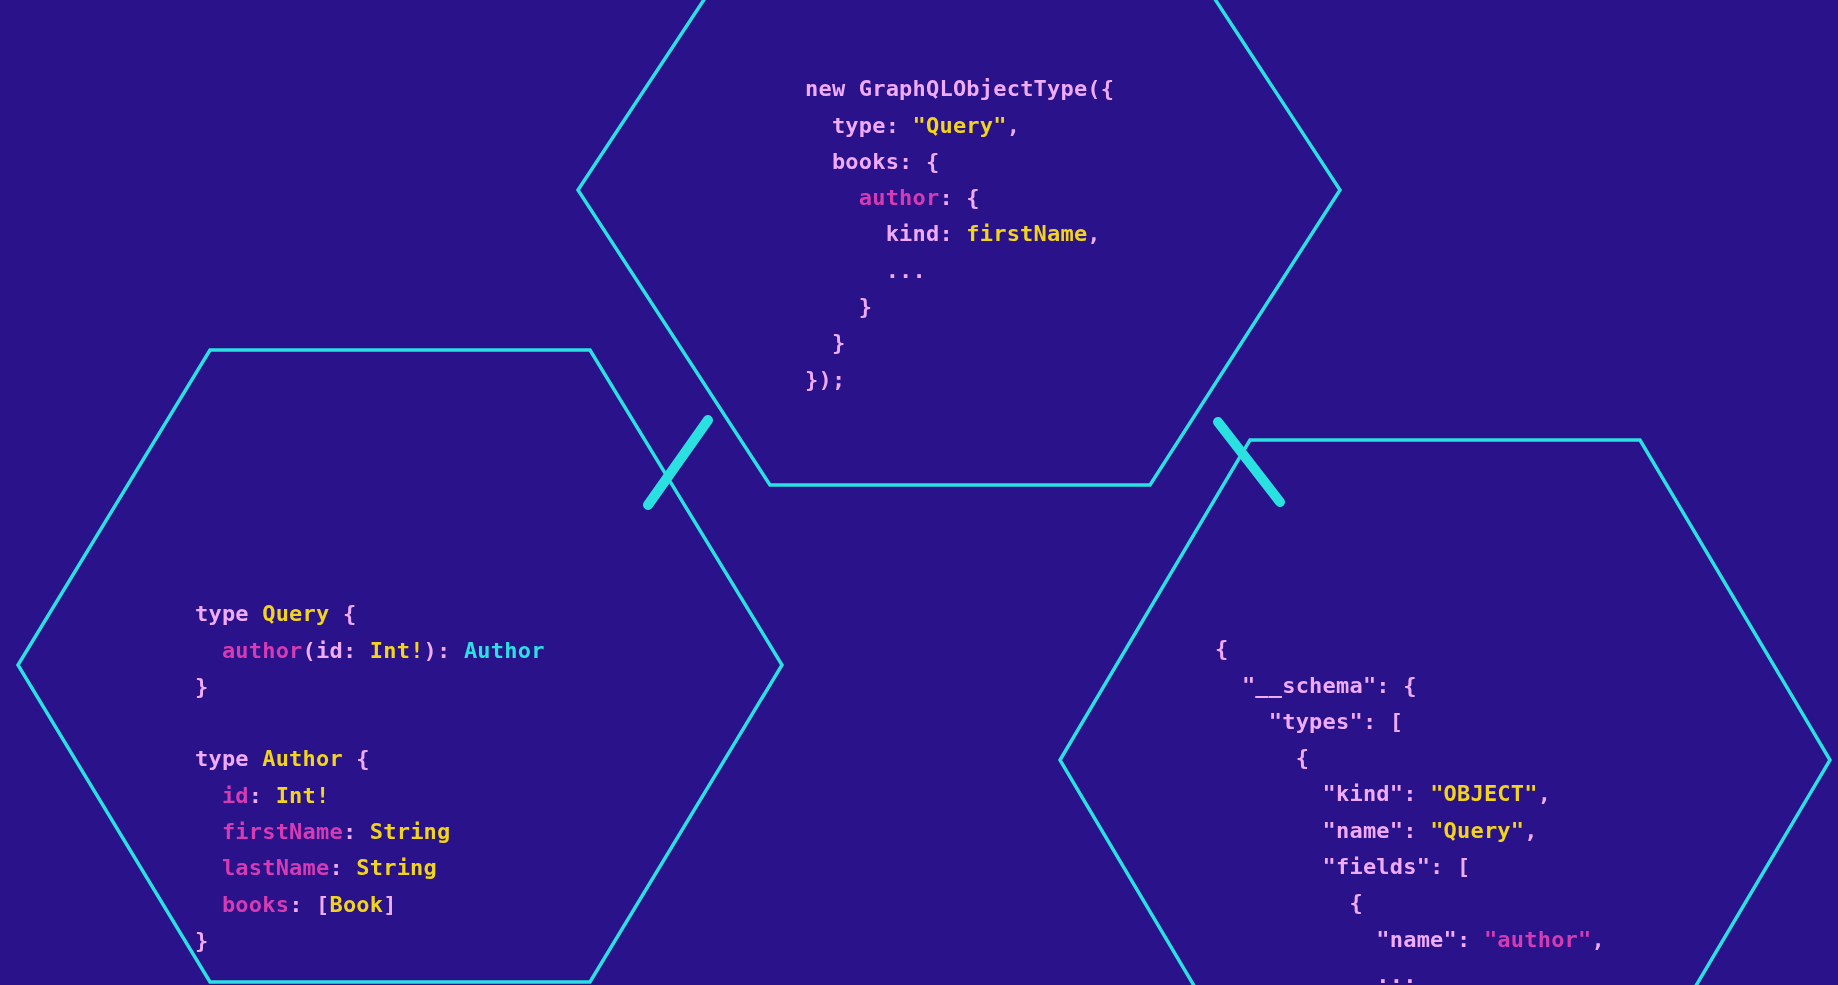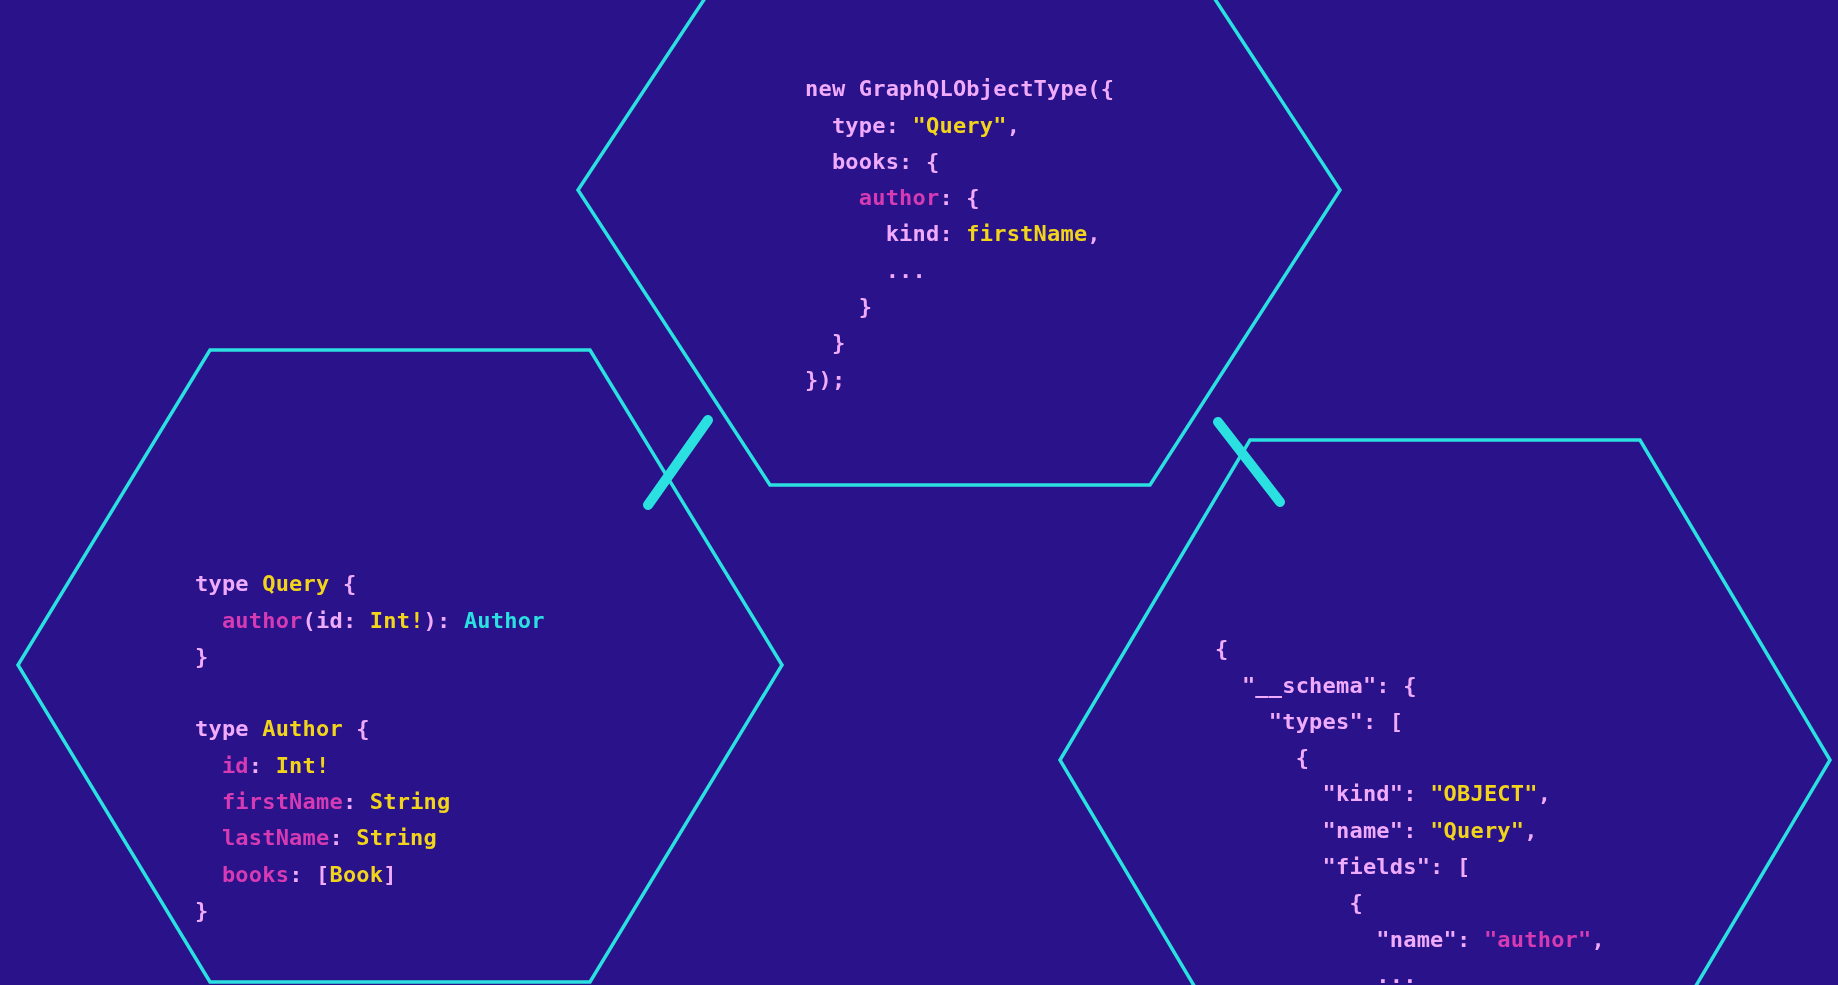--- a/index.html
+++ b/index.html
@@ -60,21 +60,21 @@
 <span class="w">new</span><span class="w"> GraphQLObjectType({</span>
 <span class="w">  type: </span><span class="y">"Query"</span><span class="w">,</span>
 <span class="w">  books: {</span>
 <span class="m">    author</span><span class="w">: {</span>
 <span class="w">      kind: </span><span class="y">firstName</span><span class="w">,</span>
 <span class="w">      ...</span>
 <span class="w">    }</span>
 <span class="w">  }</span>
 <span class="w">});</span></div>
 
-  <div class="code" style="left:195px; top:530px;">
+  <div class="code" style="left:195px; top:560px;">
 <span class="w">type</span><span class="y"> Query</span><span class="w"> {</span>
 <span class="m">  author</span><span class="w">(id: </span><span class="y">Int!</span><span class="w">): </span><span class="cy">Author</span>
 <span class="w">}</span>
 <span class="w"></span>
 <span class="w">type</span><span class="y"> Author</span><span class="w"> {</span>
 <span class="m">  id</span><span class="w">: </span><span class="y">Int!</span>
 <span class="m">  firstName</span><span class="w">: </span><span class="y">String</span>
 <span class="m">  lastName</span><span class="w">: </span><span class="y">String</span>
 <span class="m">  books</span><span class="w">: [</span><span class="y">Book</span><span class="w">]</span>
 <span class="w">}</span></div>

